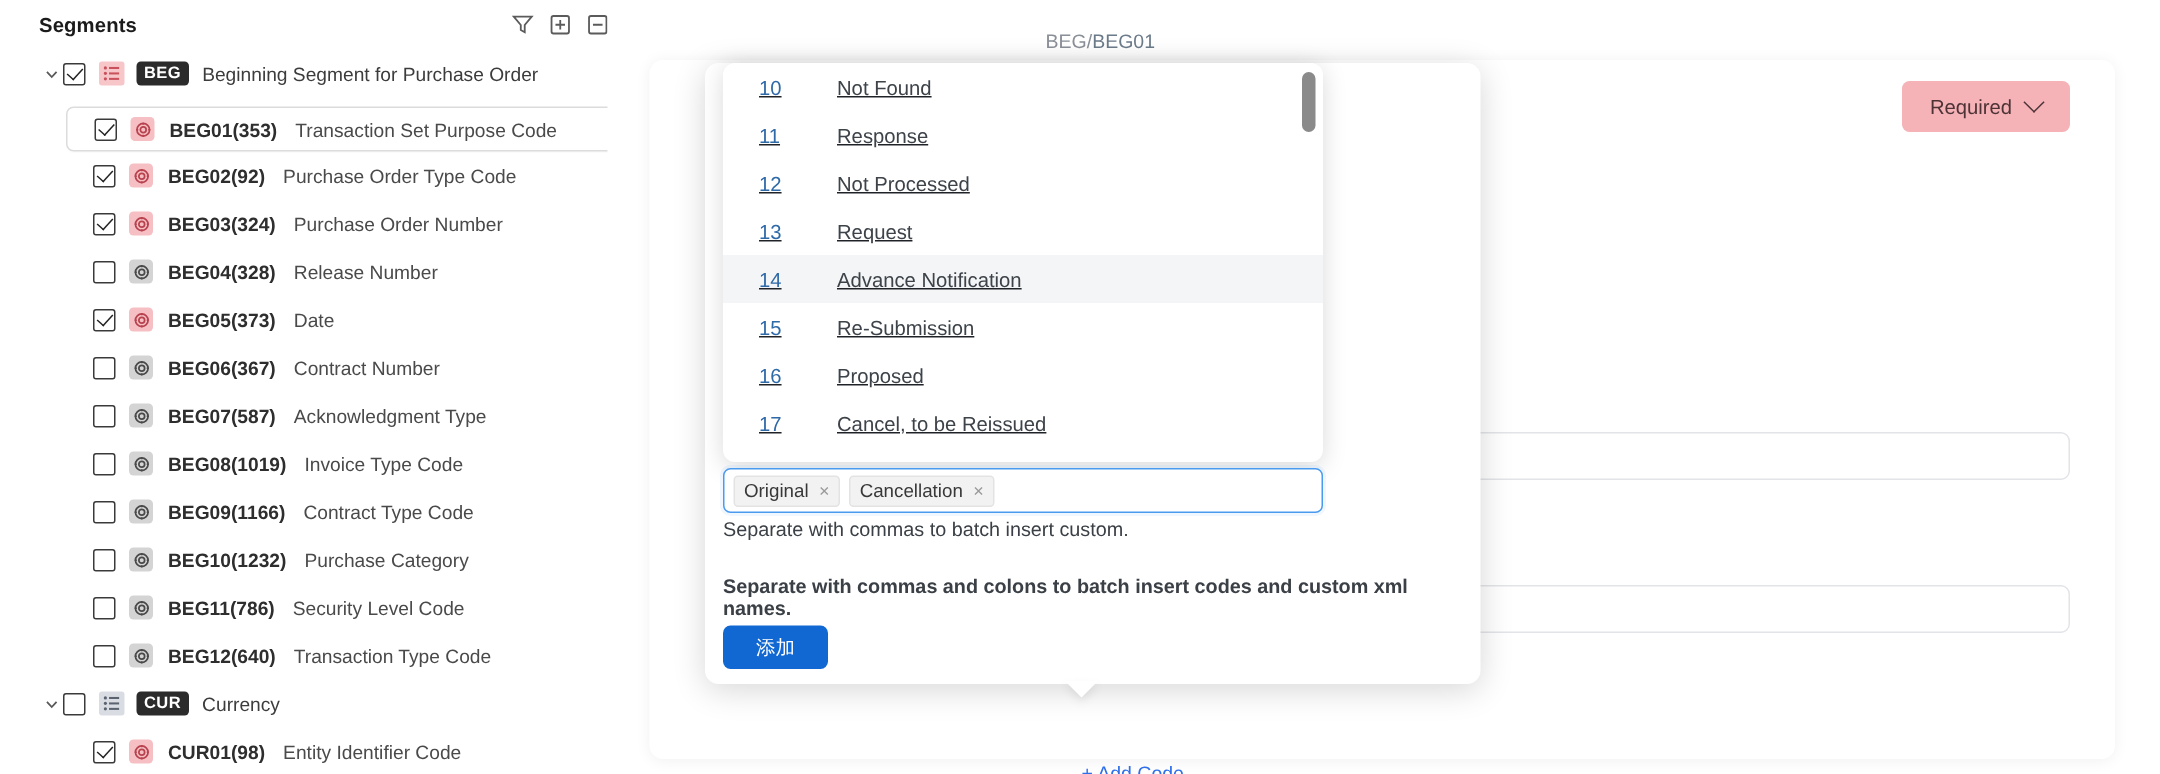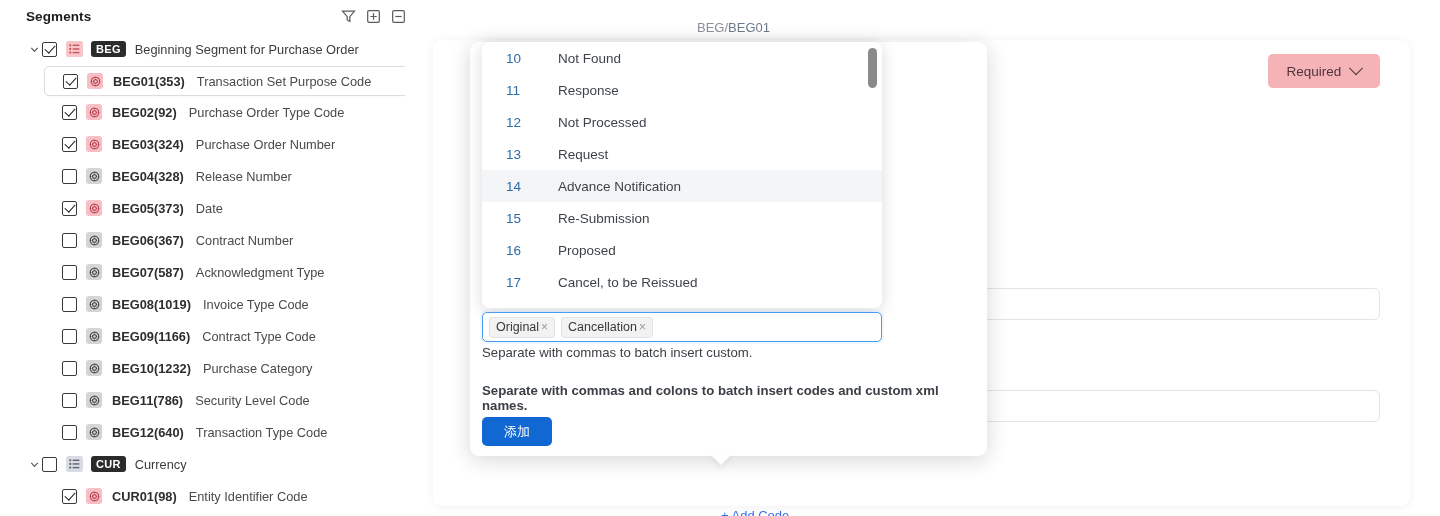--- a/index.html
+++ b/index.html
@@ -24,21 +24,21 @@
   }
   .sb-title { font-size:13.5px; font-weight:700; color:#1b1b1b; letter-spacing:.1px; }
   .sb-actions { margin-left:auto; display:flex; align-items:center; gap:10px; }
   .sb-ico { width:15px; height:15px; display:block; color:#5b5b5b; cursor:pointer; }
 
   .tree { padding-top:3px; }
   .row { display:flex; align-items:center; height:32px; position:relative; }
   .row.seg { padding-left:10px; }
   .row.elem { padding-left:46px; }
   .row.selected {
-    margin:1px 8px 0 28px; padding-left:18px; height:30px;
+    margin:6px 8px 0 28px; padding-left:18px; height:30px;
     border:1px solid #dcdcdc; border-radius:5px; background:#fff;
     box-shadow:0 1px 1px rgba(0,0,0,.02);
   }
   .caret { width:16px; height:16px; flex:0 0 16px; color:#595959; display:flex; align-items:center; justify-content:center; cursor:pointer;}
   .cbx {
     width:15px; height:15px; flex:0 0 15px; border:1.4px solid #3a3a3a; border-radius:2px;
     background:#fff; position:relative; margin-right:9px; cursor:pointer;
   }
   .cbx.on::after{
     content:""; position:absolute; left:4px; top:0px; width:5px; height:9px;
@@ -114,38 +114,39 @@
   .pop-arrow {
     position:absolute; left:710px; top:454px; width:0; height:0;
     border-left:11px solid transparent; border-right:11px solid transparent;
     border-top:11px solid #fff;
     filter: drop-shadow(0 3px 3px rgba(0,0,0,.08));
   }
   .dropdown {
     position:absolute; left:12px; top:0px; width:400px; height:266px;
     background:#fff; border-radius:8px; box-shadow:0 3px 16px rgba(0,0,0,.15);
     overflow:hidden;
+    text-decoration:underline;
   }
   .opt { display:flex; align-items:center; height:32px; padding-left:24px; cursor:pointer; }
   .opt.active { background:#f4f5f6; }
   .opt-num { width:52px; flex:0 0 52px; font-size:13.5px; color:#2f6aa8; }
   .opt-label { font-size:13.5px; color:#3d4349; }
   .dd-scroll {
     position:absolute; right:5px; top:6px; width:9px; height:40px;
     background:#8a8a8a; border-radius:5px; cursor:pointer;
   }
 
   .tagbox {
     position:absolute; left:12px; top:270px; width:400px; height:30px;
     border:1.5px solid #4a9bf0; border-radius:5px; background:#fff;
     display:flex; align-items:center; padding:0 6px; gap:6px;
     box-shadow:0 0 0 2px rgba(74,155,240,.08);
   }
   .chip {
-    display:flex; align-items:center; gap:2px; height:21px; padding:0 6px;
+    display:flex; align-items:center; gap:7px; height:21px; padding:0 6px;
     background:#f2f2f2; border:1px solid #e3e3e3; border-radius:3px;
     font-size:12.5px; color:#383838;
   }
   .chip-x { color:#9a9a9a; font-size:12px; cursor:pointer; line-height:1; }
 
   .help { position:absolute; left:12px; font-size:13.2px; color:#3b4046; }
   .help.h1 { top:303px; }
   .help.h2 { top:341px;font-weight:bold; }
   .add-btn {
     position:absolute; left:12px; top:375px; height:29px; padding:0 22px;

